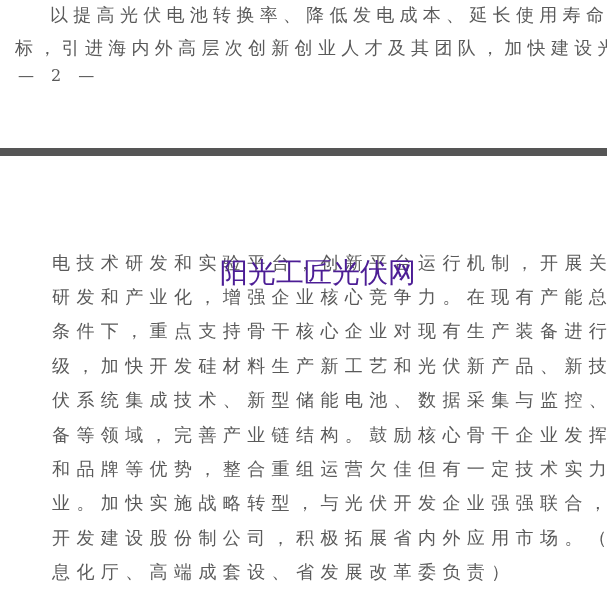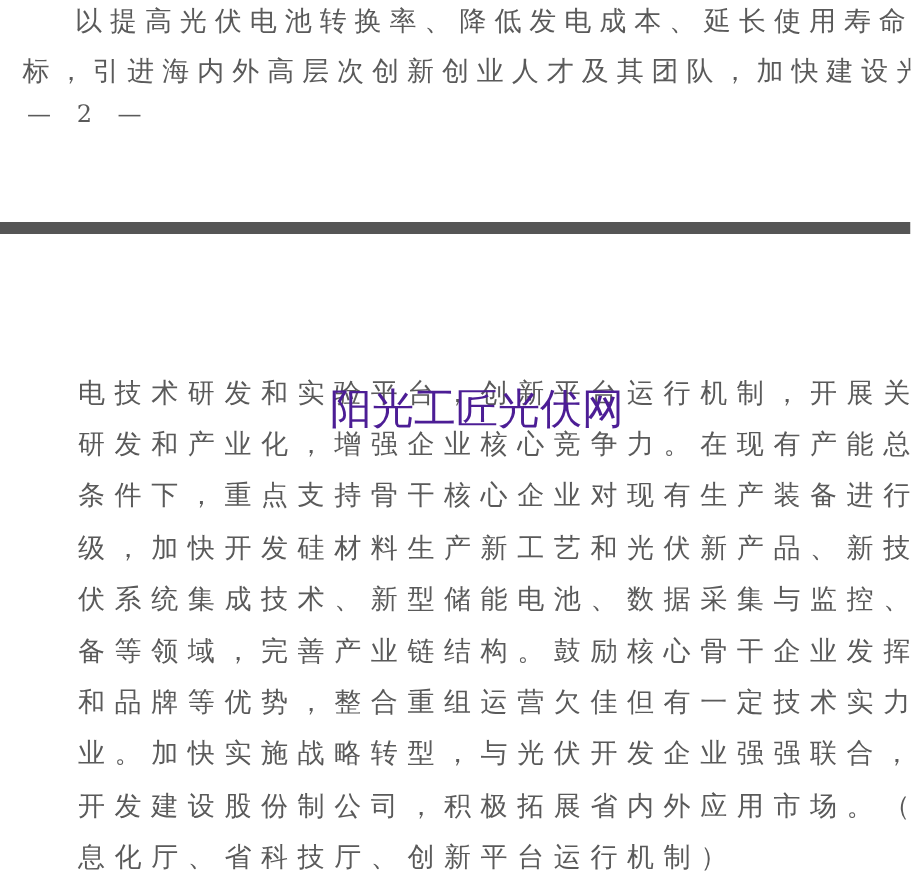--- a/index.html
+++ b/index.html
@@ -33,16 +33,16 @@
 <div class="body-lines">
   <div class="line" style="left:0;top:252px;">电技术研发和实验平台，创新平台运行机制，开展关键共性技术</div>
   <div class="line" style="left:0;top:286px;">研发和产业化，增强企业核心竞争力。在现有产能总体过剩市场</div>
   <div class="line" style="left:0;top:320px;">条件下，重点支持骨干核心企业对现有生产装备进行技术改造升</div>
   <div class="line" style="left:0;top:355px;">级，加快开发硅材料生产新工艺和光伏新产品、新技术；拓展光</div>
   <div class="line" style="left:0;top:389px;">伏系统集成技术、新型储能电池、数据采集与监控、高端成套设</div>
   <div class="line" style="left:0;top:424px;">备等领域，完善产业链结构。鼓励核心骨干企业发挥技术、服务</div>
   <div class="line" style="left:0;top:458px;">和品牌等优势，整合重组运营欠佳但有一定技术实力的中小企</div>
   <div class="line" style="left:0;top:492px;">业。加快实施战略转型，与光伏开发企业强强联合，组建省光伏</div>
   <div class="line" style="left:0;top:527px;">开发建设股份制公司，积极拓展省内外应用市场。（省工业和信</div>
-  <div class="line" style="left:0;top:561px;">息化厅、省科技厅、创新平台运行机制）</div>
+  <div class="line" style="left:0;top:561px;">息化厅、高端成套设、省发展改革委负责）</div>
 </div>
 
 <div class="watermark">阳光工匠光伏网</div>
 
 </body></html>

